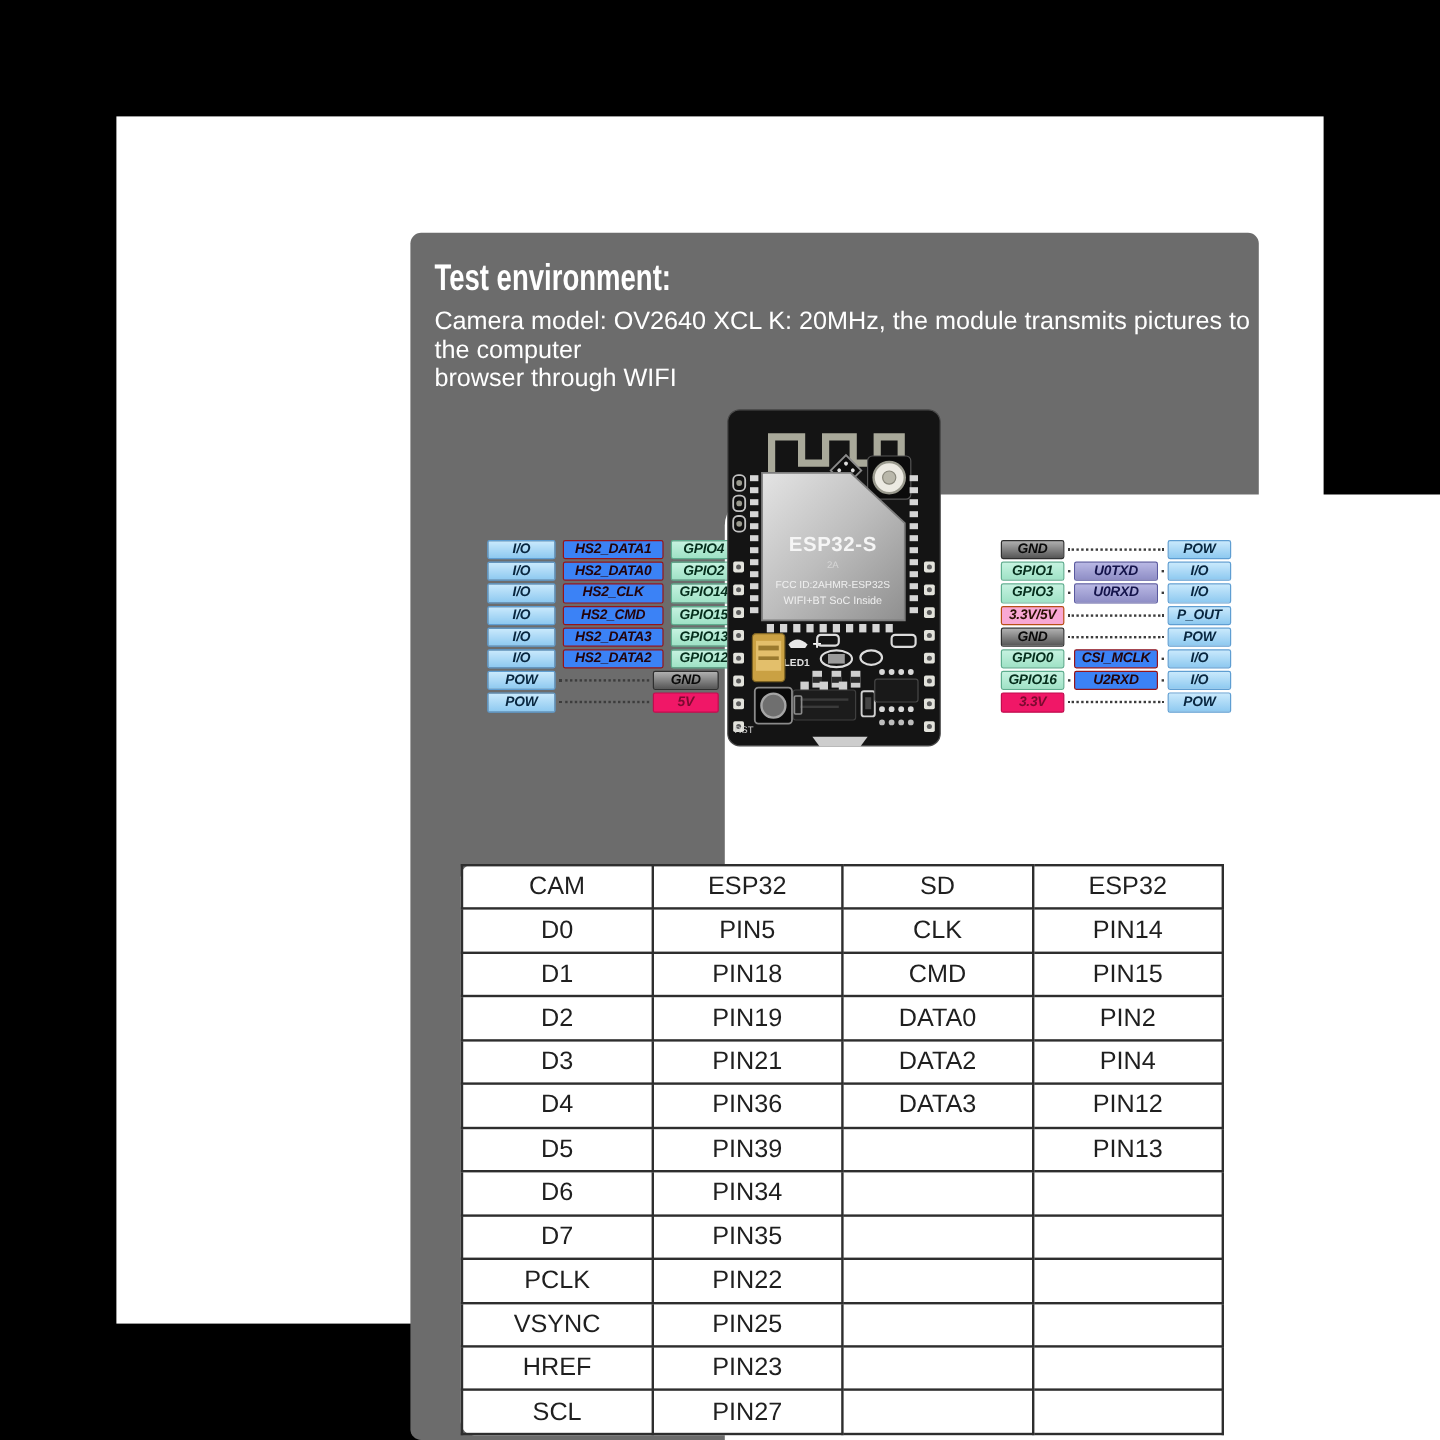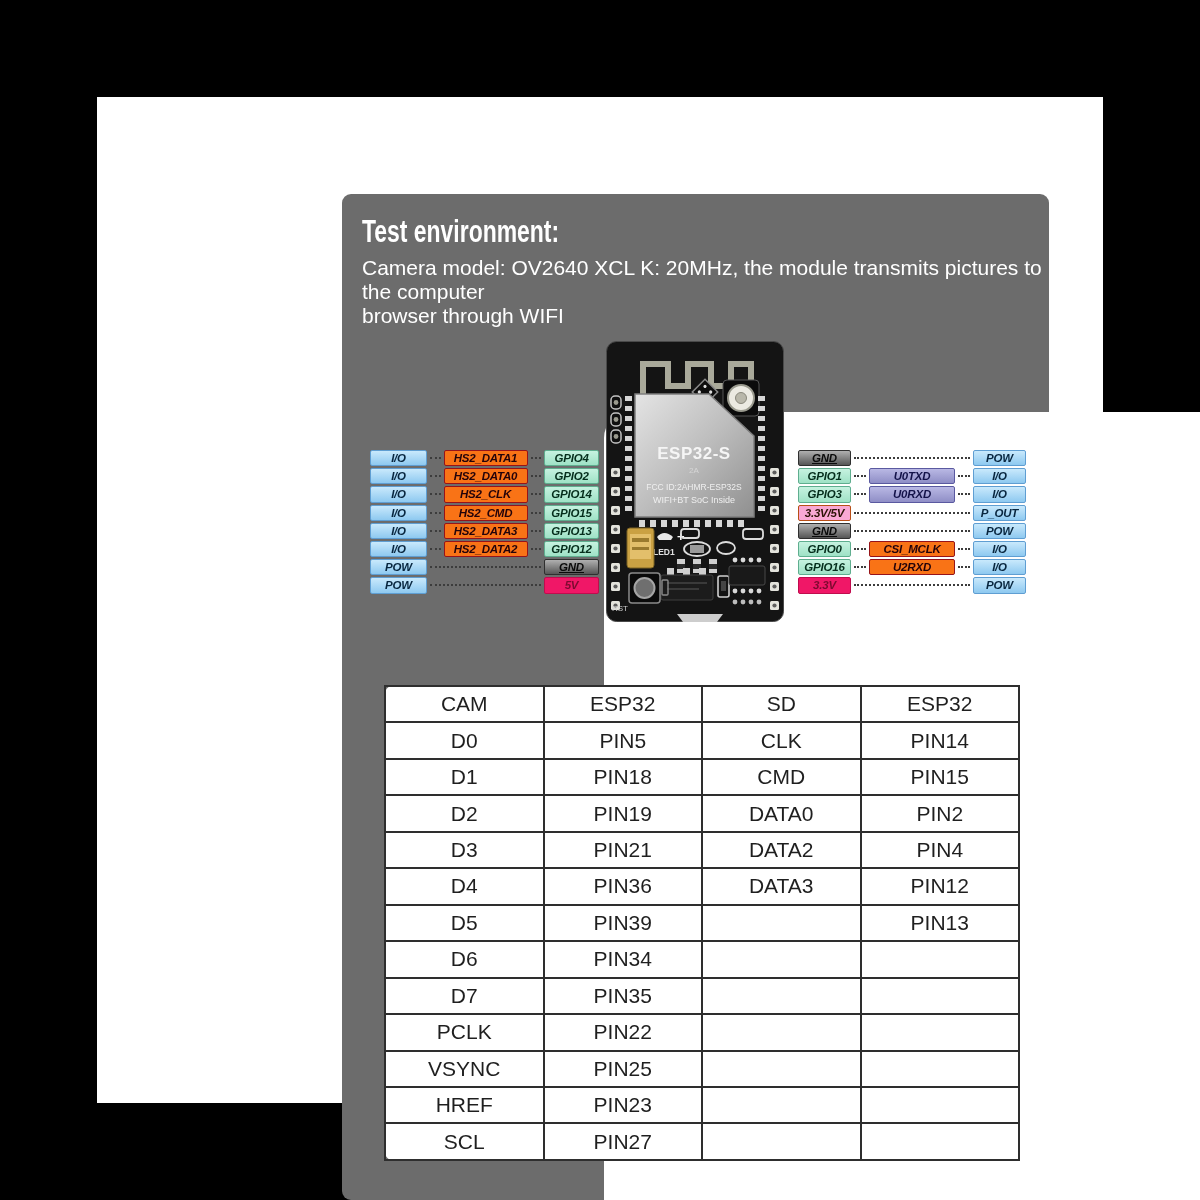--- a/index.html
+++ b/index.html
@@ -13,43 +13,43 @@
     position:absolute;left:20px;top:20px;color:#fff;font-size:31px;font-weight:bold;
     transform:scaleX(0.74);transform-origin:0 50%;white-space:nowrap;
   }
   .panel-desc{position:absolute;left:20px;top:62px;color:#fff;font-size:21px;line-height:24px;}
   .card{position:absolute;left:262px;top:218px;width:678px;height:867px;background:#fff;border-radius:26px;}
 
   
   .pins{position:absolute;display:flex;flex-direction:column;gap:2px;}
   .pins-left{left:273px;top:353px;width:229px;}
   .pins-right{left:701px;top:353px;width:228px;}
-  .prow{height:16.2px;display:flex;align-items:flex-start;}
+  .prow{height:16.2px;display:flex;align-items:flex-start;margin-left:36px;}
   .chip{
     height:16.2px;display:flex;align-items:center;justify-content:center;
     font-size:11.5px;font-weight:bold;font-style:italic;border-radius:2px;
     box-sizing:border-box;flex:0 0 auto;letter-spacing:-0.2px;
   }
   .dots{flex:1 1 auto;height:0;border-top:2.5px dotted #3c3c3c;margin:0 3px;align-self:center;}
   .wtl{width:57px;} .wsl{width:84px;} .wpl{width:55px;}
-  .wpr{width:53px;} .wsr{width:86px;} .wtr{width:53px;}
+  .wpr{width:53px;} .wsr{width:70px;} .wtr{width:53px;}
   .c-blue{background:linear-gradient(180deg,#c9e9fc,#8ec9f0);border:1px solid #5f9ed2;color:#08263f;}
   .c-mint{background:linear-gradient(180deg,#c6f2e0,#9fe2c6);border:1px solid #5fae8f;color:#052e1c;}
-  .c-red{background:#f97316;border:1px solid #96141a;color:#24030a;}
+  .c-red{background:#3b82f6;border:1px solid #96141a;color:#24030a;}
   .c-lav{background:linear-gradient(180deg,#b9b8e4,#8f8ec6);border:1px solid #5a59a0;color:#14134a;}
   .c-pink{background:#f01767;border:1px solid #c00c4e;color:#7c0a30;}
   .c-orange{background:#f9a8d4;border:1px solid #b84e16;color:#2b1204;}
-  .c-dark{background:linear-gradient(180deg,#b0b0b0,#565656);border:1px solid #2f2f2f;color:#0a0a0a;text-decoration:underline;}
+  .c-dark{background:linear-gradient(180deg,#b0b0b0,#565656);border:1px solid #2f2f2f;color:#0a0a0a;}
 
   
   .module{position:absolute;left:508px;top:243px;width:180px;height:283px;}
 
   
   .pin-table{
-    position:absolute;left:287px;top:588px;width:636px;height:476px;
+    position:absolute;left:287px;top:623px;width:636px;height:476px;
     border-collapse:collapse;table-layout:fixed;background:#fff;border-radius:11px;
   }
   .pin-table th,.pin-table td{
     border:2px solid #2e2e2e;text-align:center;vertical-align:middle;
     font-size:21px;font-weight:normal;color:#1f1f1f;padding:0;
   }
 </style>
 </head>
 <body>
 

